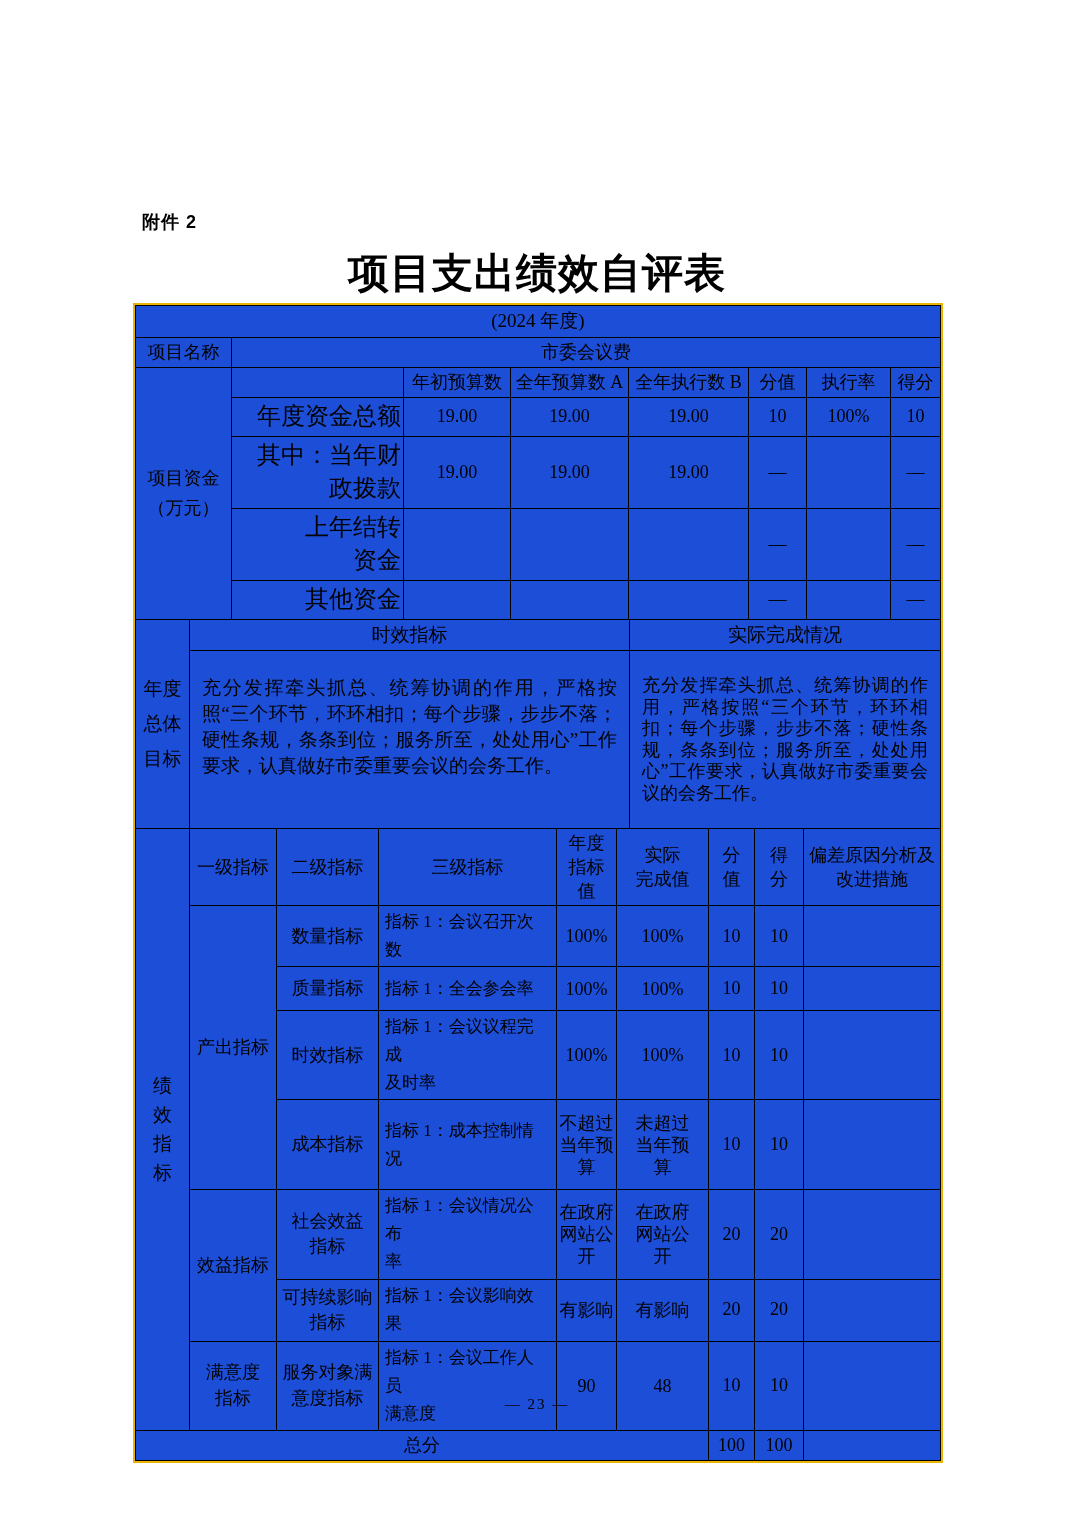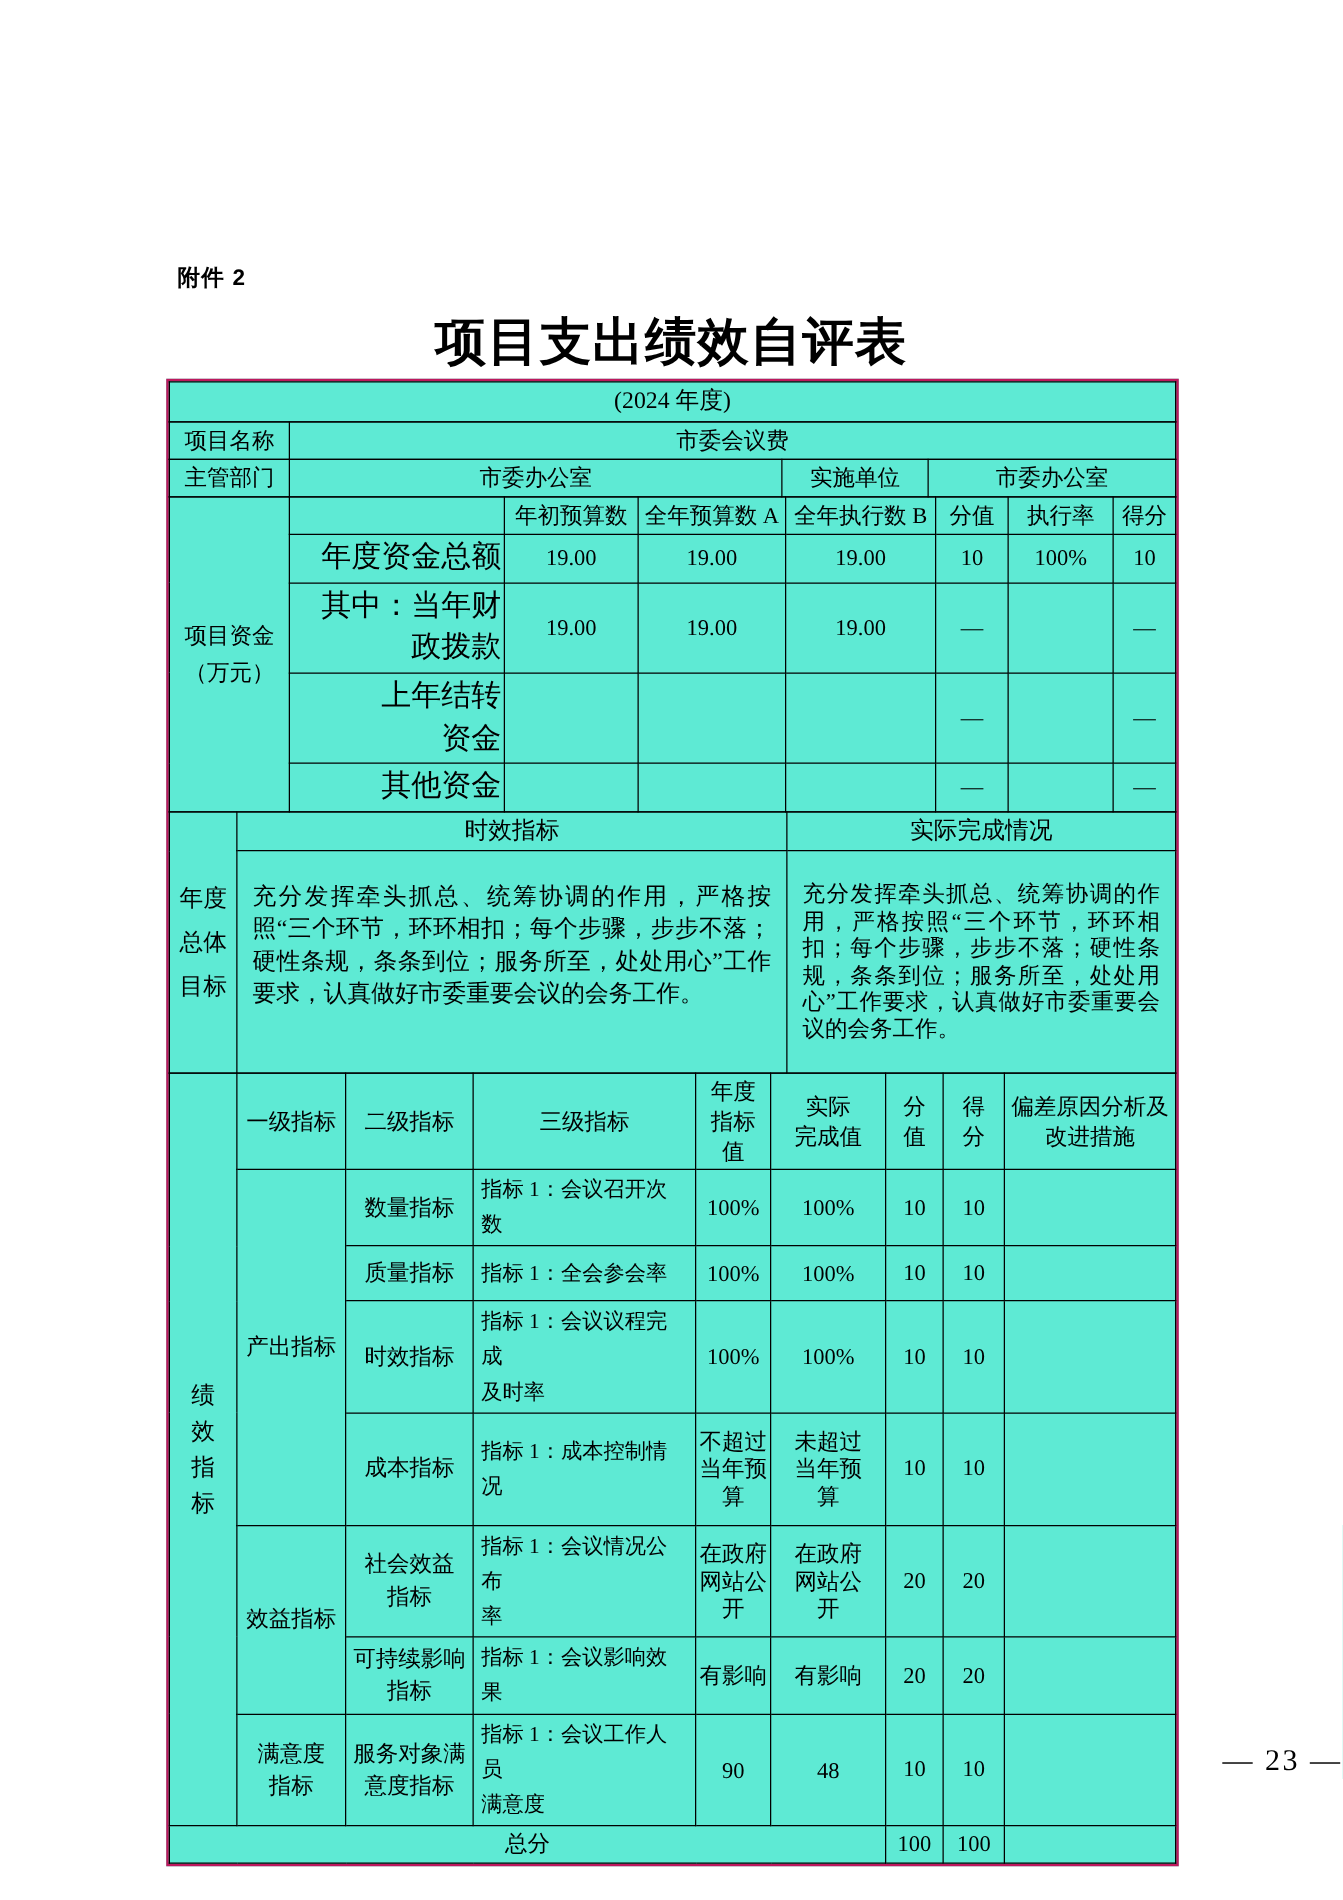--- a/index.html
+++ b/index.html
@@ -17,21 +17,21 @@
     font-family:"Liberation Sans","DejaVu Sans",sans-serif;
     font-weight:bold; font-size:18px; letter-spacing:1px;
   }
   .doc-title {
     position:absolute; top:246px; left:0; width:100%;
     text-align:center;
     font-size:41px; font-weight:bold; letter-spacing:1px;
   }
   .twrap {
     position:absolute; left:133px; top:303px; width:810px;
-    border:2px solid #be185d; background:#5eead4;
+    border:2px solid #eab308; background:#1d4ed8;
   }
   table { width:100%; border-collapse:collapse; table-layout:fixed; }
   table + table { margin-top:-1px; }
   td {
     border:1px solid #000;
     font-size:18px; line-height:1.4;
     text-align:center; vertical-align:middle;
     white-space:pre-line; word-break:break-all;
     padding:2px 4px; overflow:hidden;
   }
@@ -49,21 +49,21 @@
   .goal-text.gl { font-size:19px; line-height:26px; }
   .goal-text.gr { font-size:18px; line-height:21.5px; }
   .perf-label { line-height:29px; font-size:19px; }
   .ind-head { line-height:24px; }
   .lv3 { text-align:left; padding:2px 6px; font-size:17px; line-height:1.65; }
   .target-cell { padding:2px 2px; line-height:22px; }
   .actual-cell { padding:2px 11px; line-height:22px; }
   .num { font-size:18px; }
   .footer-page {
     position:absolute; top:1396px; left:0; width:100%;
-    text-align:right; font-size:24px; letter-spacing:2px;
+    text-align:center; font-size:15px; letter-spacing:2px;
   }
 </style>
 </head>
 <body>
 
 <div class="page">
 
   <div class="attachment">附件 2</div>
 
   <div class="doc-title">项目支出绩效自评表</div>
@@ -84,36 +84,20 @@
           <col>
         </colgroup>
       <tbody>
           <tr style="height:30px">
         <td class="lbl">项目名称</td>
         <td>市委会议费</td>
       </tr>
     </tbody>
       </table>
 
-    <table>
-      <colgroup>
-          <col style="width:96px">
-          <col style="width:394px">
-          <col style="width:117px">
-          <col>
-        </colgroup>
-      <tbody>
-          <tr style="height:30px">
-        <td class="lbl">主管部门</td>
-        <td>市委办公室</td>
-        <td class="lbl">实施单位</td>
-        <td>市委办公室</td>
-      </tr>
-    </tbody>
-      </table>
 
     <table>
       <colgroup>
         <col style="width:96px">
           <col style="width:172px">
           <col style="width:107px">
           <col style="width:118px">
         <col style="width:120px">
           <col style="width:58px">
           <col style="width:84px">

